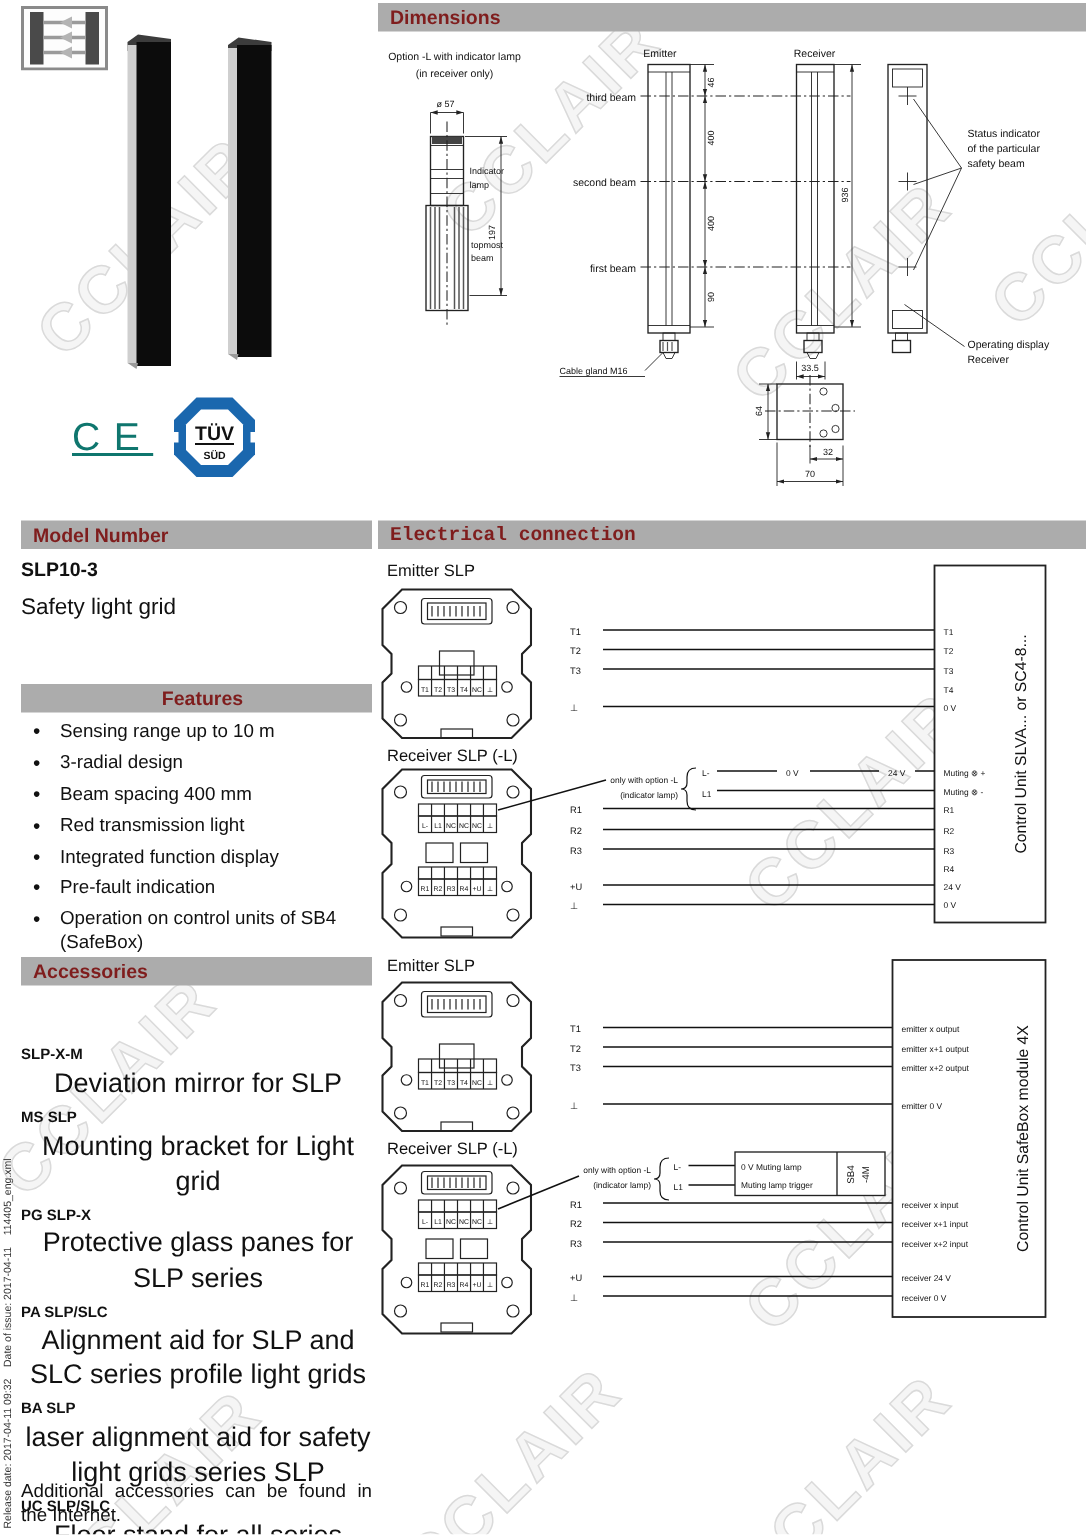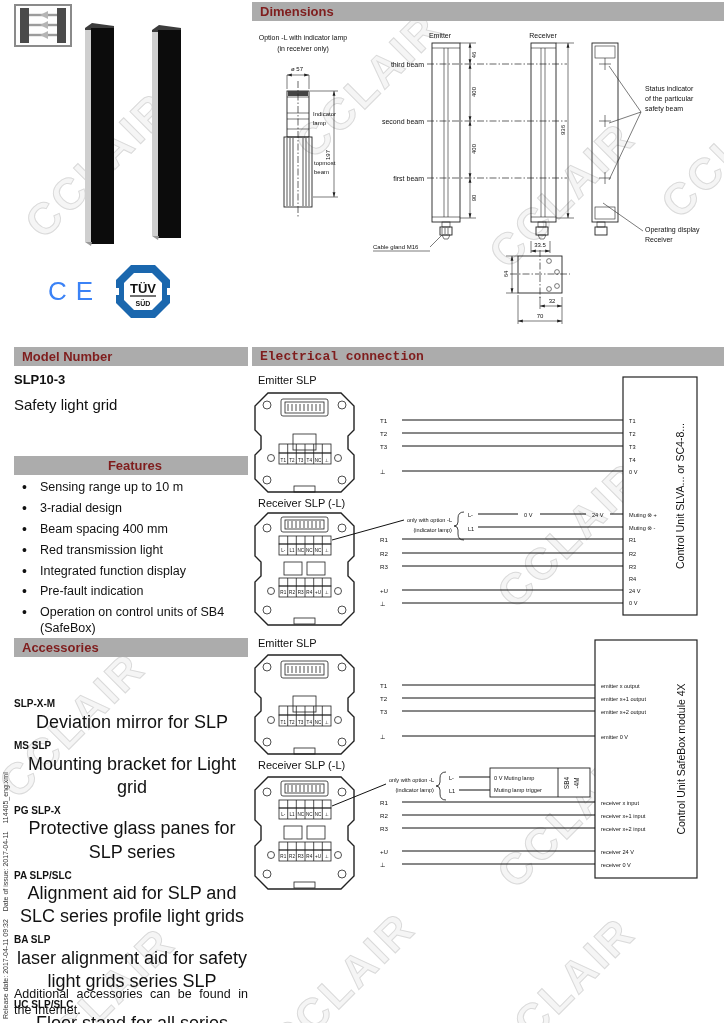--- a/index.html
+++ b/index.html
@@ -30,21 +30,21 @@
   .features-list { position:absolute; left:14px; top:480px; width:236px; list-style:none; }
   .features-list li { position:relative; padding-left:26px; margin-bottom:5px; font-size:12.5px; line-height:1.27; }
   .features-list li::before { content:"•"; position:absolute; left:8px; top:-1px; font-size:14px; }
 
   .accessories { position:absolute; left:14px; top:698px; width:236px; }
   .acc { margin-bottom:6px; }
   .acc-code { font-size:10px; font-weight:bold; line-height:1.28; }
   .acc-desc { font-size:18px; line-height:1.28;text-align:center; }
   .acc-note { position:absolute; left:14px; top:986px; width:234px; font-size:12.5px; line-height:1.3; text-align:justify; }
 
-  .ce-mark { position:absolute; left:48px; top:276px; font-size:26px; letter-spacing:9px; color:#3b82f6; }
+  .ce-mark { position:absolute; left:48px; top:276px; font-size:26px; letter-spacing:9px; color:#0f766e;text-decoration:underline; }
 
   .abs { position:absolute; }
   svg text { fill:#111; }
   .drw { stroke:#222; fill:none; stroke-width:0.9; }
   .thin { stroke:#222; fill:none; stroke-width:0.6; }
   .dash { stroke:#222; fill:none; stroke-width:0.7; stroke-dasharray:7 2 1.5 2; }
   .wire { stroke:#111; fill:none; stroke-width:1; }
   .lbl6 { font-size:6px; }
   .lbl7 { font-size:7px; }
   .lbl55 { font-size:5.6px; }

